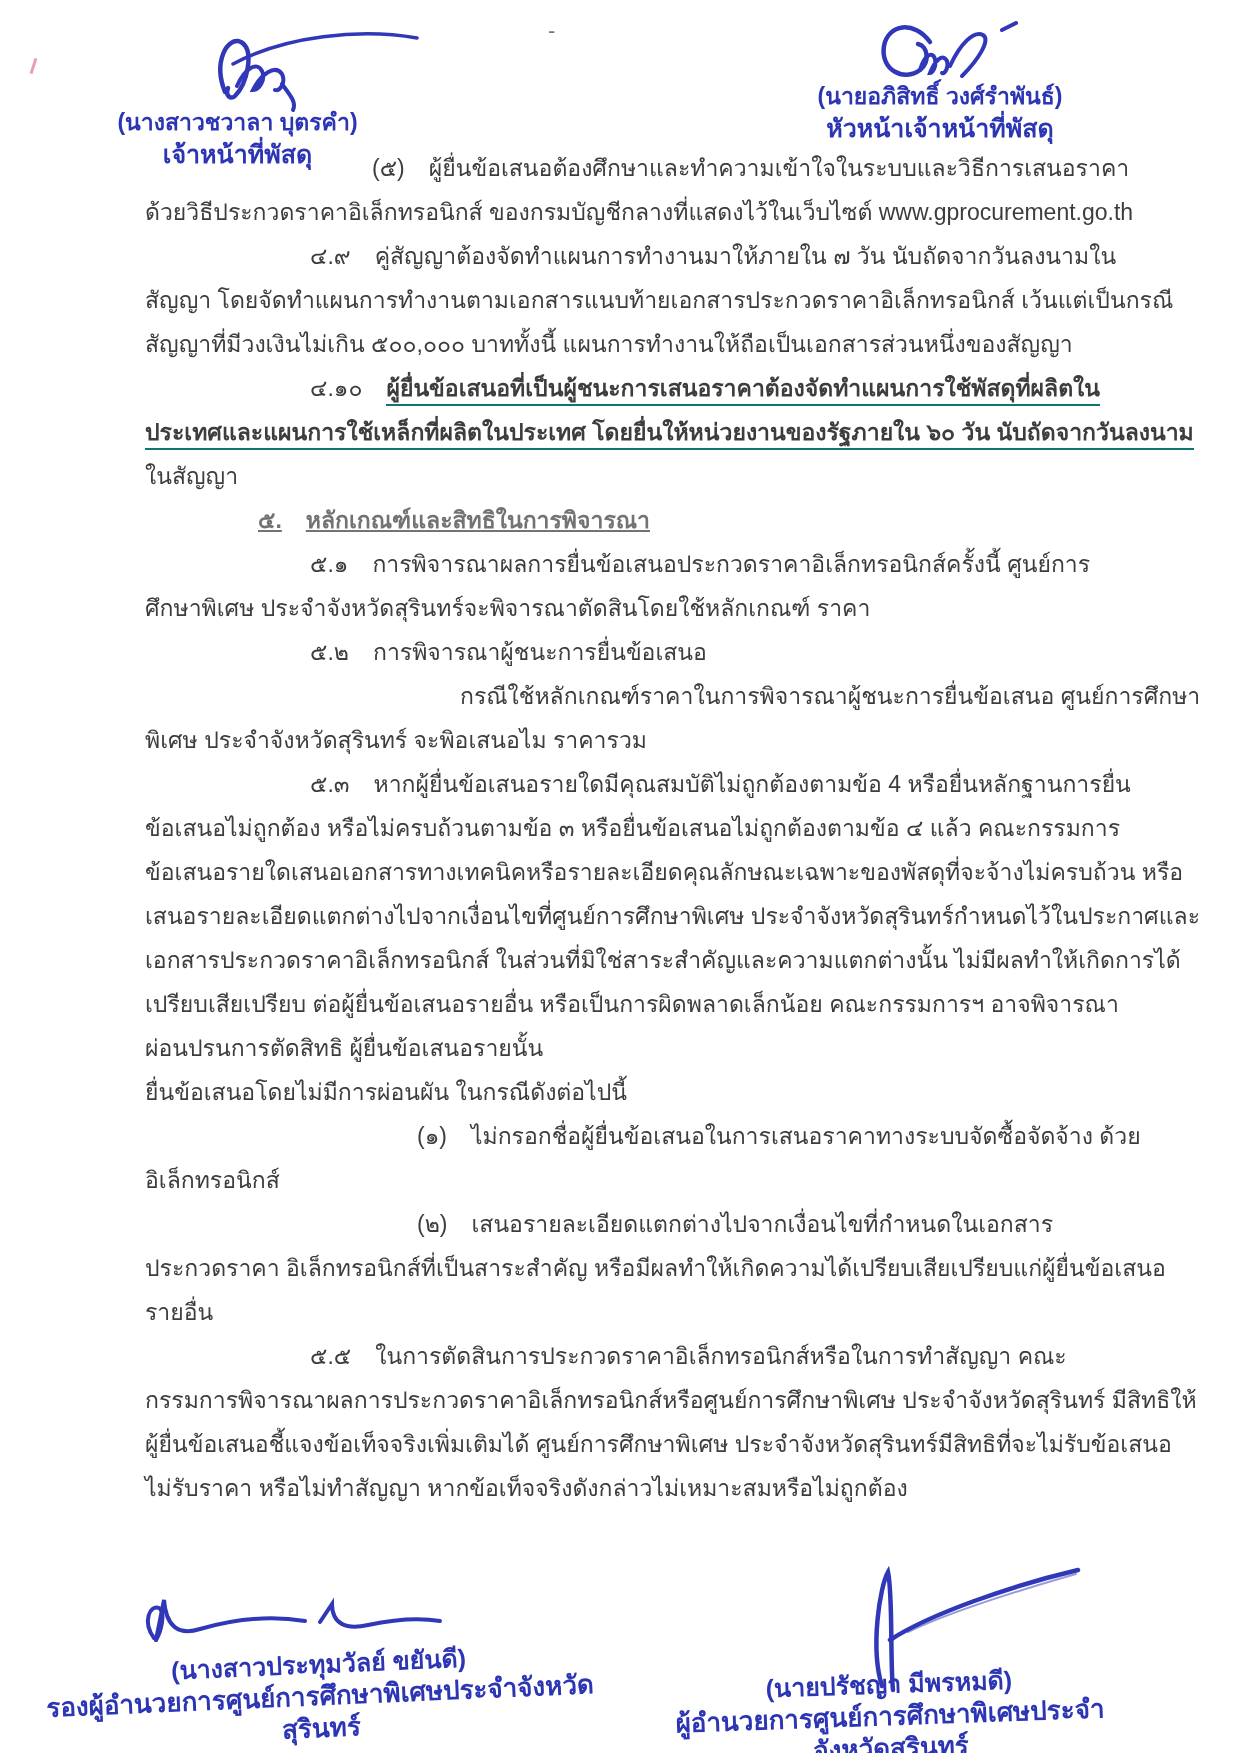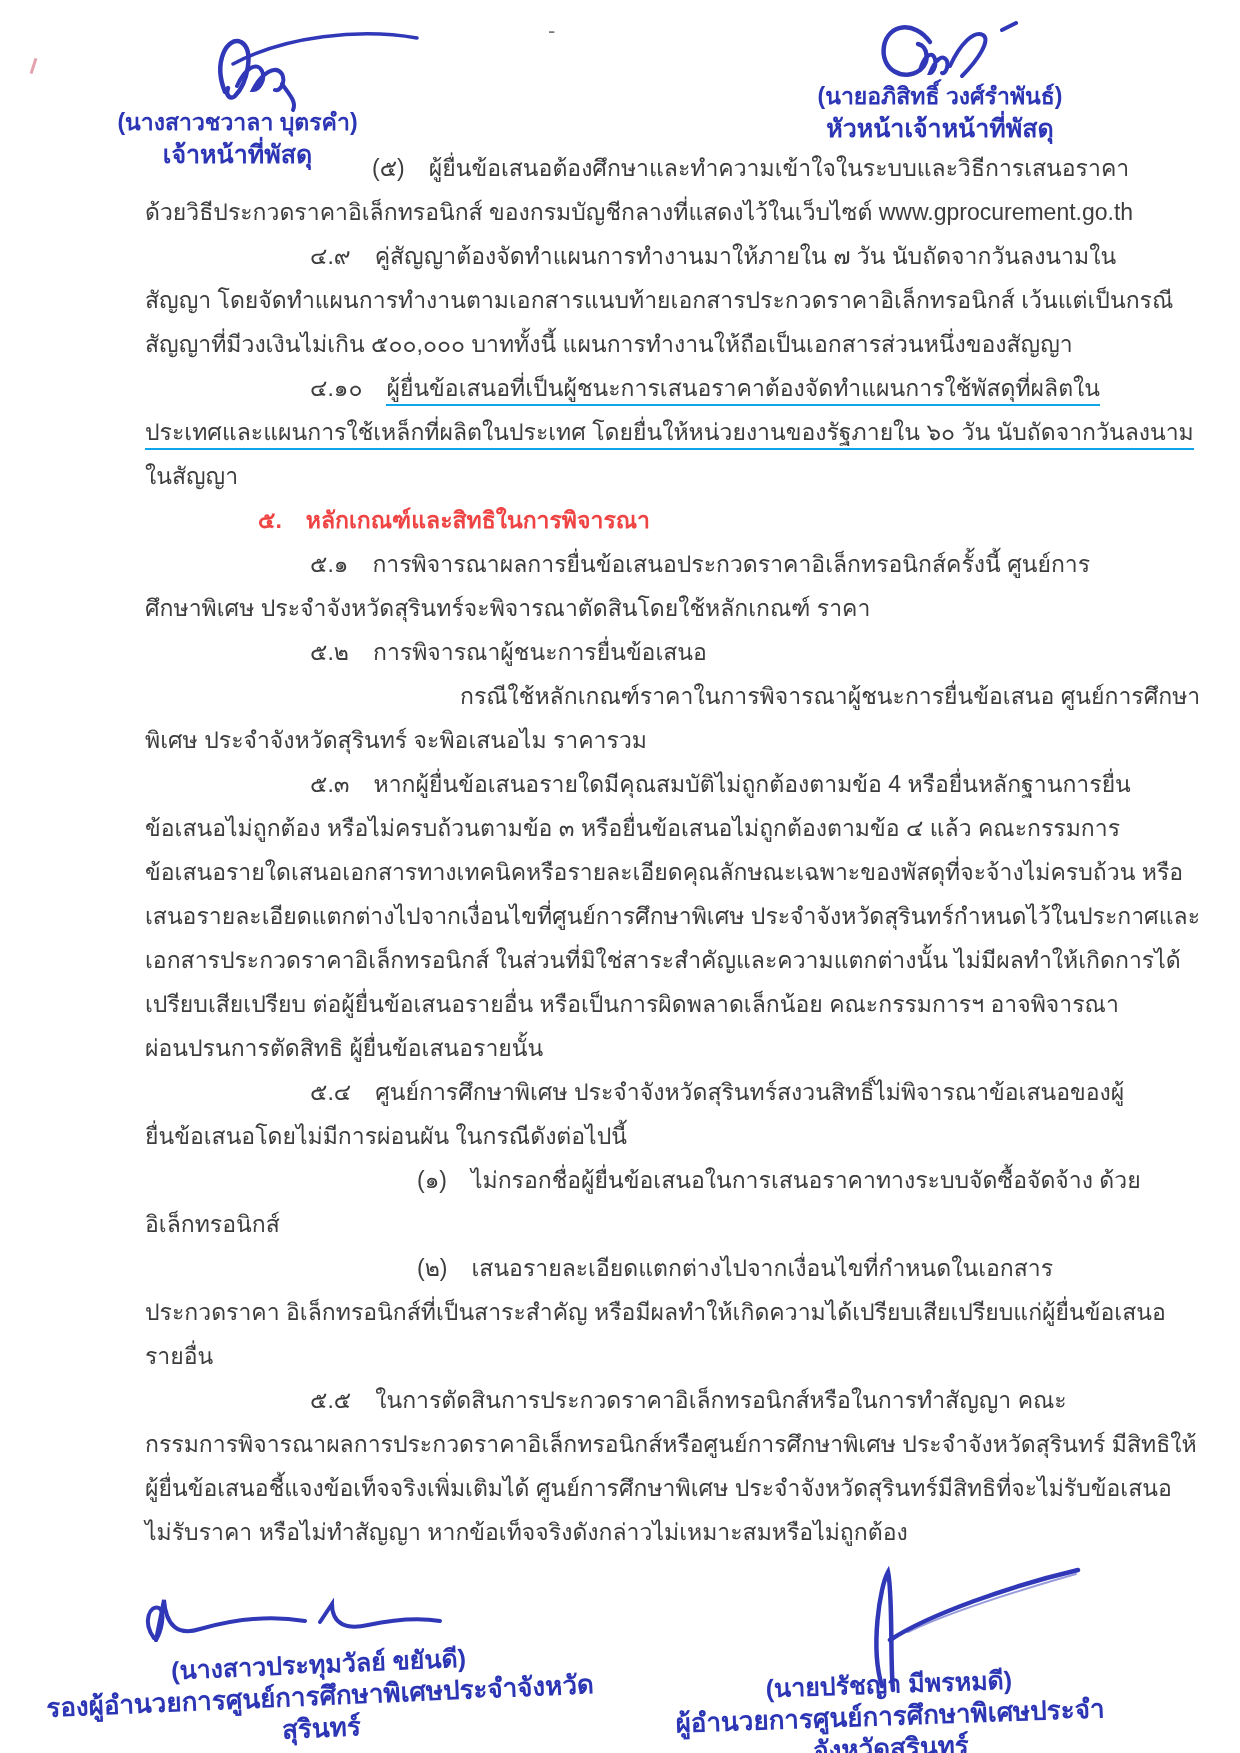--- a/index.html
+++ b/index.html
@@ -10,22 +10,22 @@
   }
   
   .body-text{position:absolute;left:145px;top:146px;width:975px;font-size:23px;line-height:44px;}
   .line{white-space:nowrap;}
   .num{margin-right:24px;}
   .ind-first{padding-left:227px;}
   .ind-num{padding-left:165px;}
   .ind-sec{padding-left:113px;}
   .ind-deep{padding-left:315px;text-align:center;}
   .ind-deep2{padding-left:272px;}
-  .bold{font-weight:bold;color:#ef4444;}
-  .u{border-bottom:2px solid #0ea5e9;padding-bottom:3px;}
+  .bold{font-weight:bold;color:#737373;text-decoration:underline;}
+  .u{border-bottom:2px solid #0f766e;padding-bottom:3px;font-weight:bold;}
   
   .stamp{position:absolute;color:#2c35b4;font-weight:bold;text-align:center;line-height:32px;}
   .stamp .t-name{font-size:23px;}
   .stamp .t-title{font-size:25px;}
   .sig{position:absolute;}
   .sig path{fill:none;stroke:#3038b8;stroke-linecap:round;}
   
   .artifact-dash{position:absolute;left:548px;top:18px;color:#787878;font-size:22px;}
   .artifact-pink{position:absolute;left:32px;top:58px;width:3px;height:16px;background:#dd8899;transform:rotate(18deg);opacity:.8;}
 </style>
@@ -74,21 +74,20 @@
     <div class="line ind-num"><span class="num">๕.๒</span><span>การพิจารณาผู้ชนะการยื่นข้อเสนอ</span></div>
     <div class="line ind-deep"><span>กรณีใช้หลักเกณฑ์ราคาในการพิจารณาผู้ชนะการยื่นข้อเสนอ ศูนย์การศึกษา</span></div>
     <div class="line"><span>พิเศษ ประจำจังหวัดสุรินทร์ จะพิอเสนอไม ราคารวม</span></div>
     <div class="line ind-num"><span class="num">๕.๓</span><span>หากผู้ยื่นข้อเสนอรายใดมีคุณสมบัติไม่ถูกต้องตามข้อ 4 หรือยื่นหลักฐานการยื่น</span></div>
     <div class="line"><span>ข้อเสนอไม่ถูกต้อง หรือไม่ครบถ้วนตามข้อ ๓ หรือยื่นข้อเสนอไม่ถูกต้องตามข้อ ๔ แล้ว คณะกรรมการ</span></div>
     <div class="line"><span>ข้อเสนอรายใดเสนอเอกสารทางเทคนิคหรือรายละเอียดคุณลักษณะเฉพาะของพัสดุที่จะจ้างไม่ครบถ้วน หรือ</span></div>
     <div class="line"><span>เสนอรายละเอียดแตกต่างไปจากเงื่อนไขที่ศูนย์การศึกษาพิเศษ ประจำจังหวัดสุรินทร์กำหนดไว้ในประกาศและ</span></div>
     <div class="line"><span>เอกสารประกวดราคาอิเล็กทรอนิกส์ ในส่วนที่มิใช่สาระสำคัญและความแตกต่างนั้น ไม่มีผลทำให้เกิดการได้</span></div>
     <div class="line"><span>เปรียบเสียเปรียบ ต่อผู้ยื่นข้อเสนอรายอื่น หรือเป็นการผิดพลาดเล็กน้อย คณะกรรมการฯ อาจพิจารณา</span></div>
     <div class="line"><span>ผ่อนปรนการตัดสิทธิ ผู้ยื่นข้อเสนอรายนั้น</span></div>
-    <div class="line ind-num"><span class="num">๕.๔</span><span>ศูนย์การศึกษาพิเศษ ประจำจังหวัดสุรินทร์สงวนสิทธิ์ไม่พิจารณาข้อเสนอของผู้</span></div>
     <div class="line"><span>ยื่นข้อเสนอโดยไม่มีการผ่อนผัน ในกรณีดังต่อไปนี้</span></div>
     <div class="line ind-deep2"><span class="num">(๑)</span><span>ไม่กรอกชื่อผู้ยื่นข้อเสนอในการเสนอราคาทางระบบจัดซื้อจัดจ้าง ด้วย</span></div>
     <div class="line"><span>อิเล็กทรอนิกส์</span></div>
     <div class="line ind-deep2"><span class="num">(๒)</span><span>เสนอรายละเอียดแตกต่างไปจากเงื่อนไขที่กำหนดในเอกสาร</span></div>
     <div class="line"><span>ประกวดราคา อิเล็กทรอนิกส์ที่เป็นสาระสำคัญ หรือมีผลทำให้เกิดความได้เปรียบเสียเปรียบแก่ผู้ยื่นข้อเสนอ</span></div>
     <div class="line"><span>รายอื่น</span></div>
     <div class="line ind-num"><span class="num">๕.๕</span><span>ในการตัดสินการประกวดราคาอิเล็กทรอนิกส์หรือในการทำสัญญา คณะ</span></div>
     <div class="line"><span>กรรมการพิจารณาผลการประกวดราคาอิเล็กทรอนิกส์หรือศูนย์การศึกษาพิเศษ ประจำจังหวัดสุรินทร์ มีสิทธิให้</span></div>
     <div class="line"><span>ผู้ยื่นข้อเสนอชี้แจงข้อเท็จจริงเพิ่มเติมได้ ศูนย์การศึกษาพิเศษ ประจำจังหวัดสุรินทร์มีสิทธิที่จะไม่รับข้อเสนอ</span></div>
     <div class="line"><span>ไม่รับราคา หรือไม่ทำสัญญา หากข้อเท็จจริงดังกล่าวไม่เหมาะสมหรือไม่ถูกต้อง</span></div>

